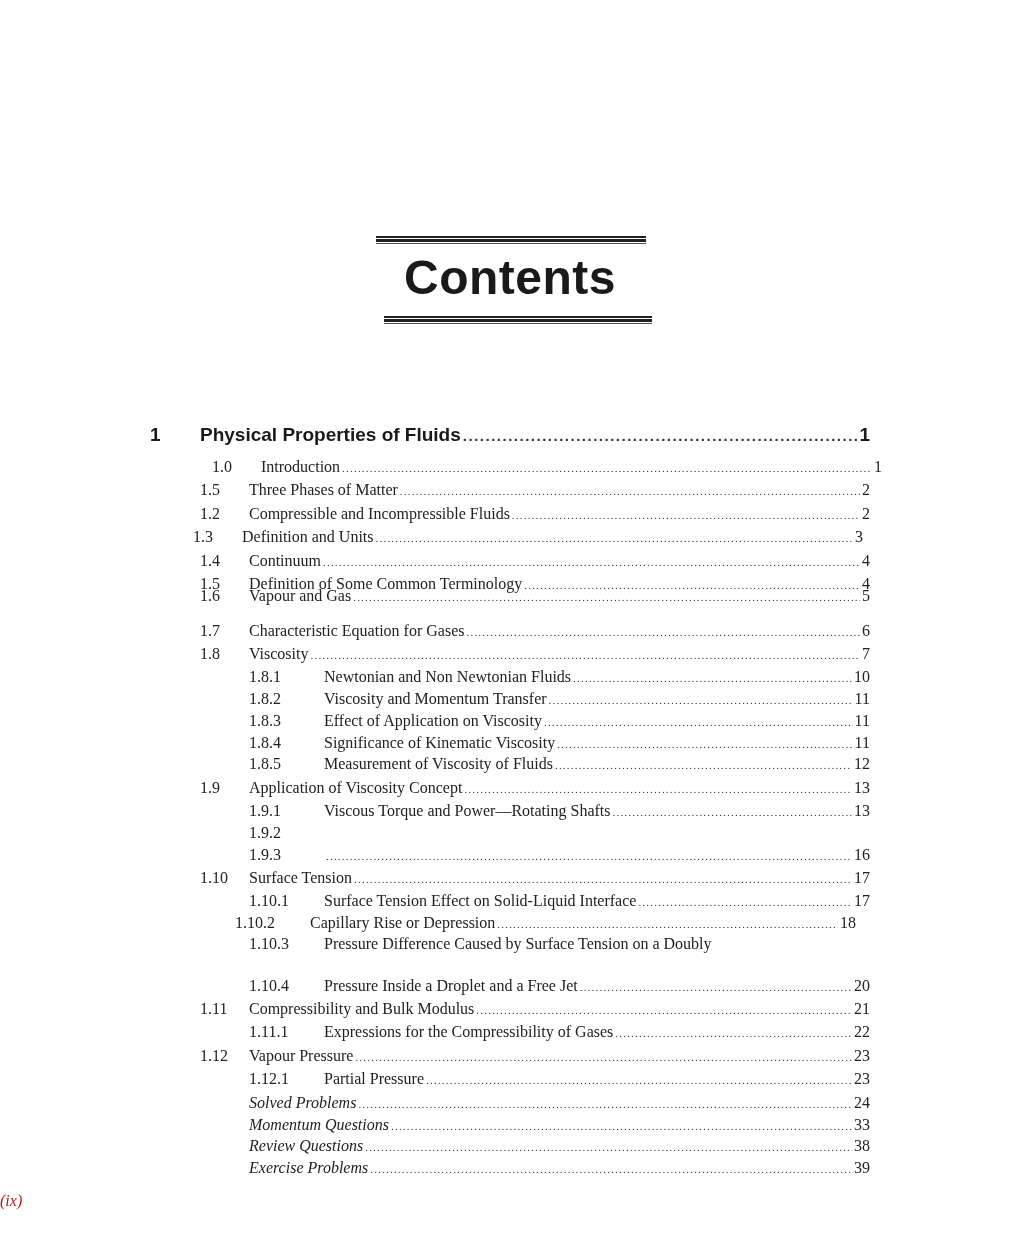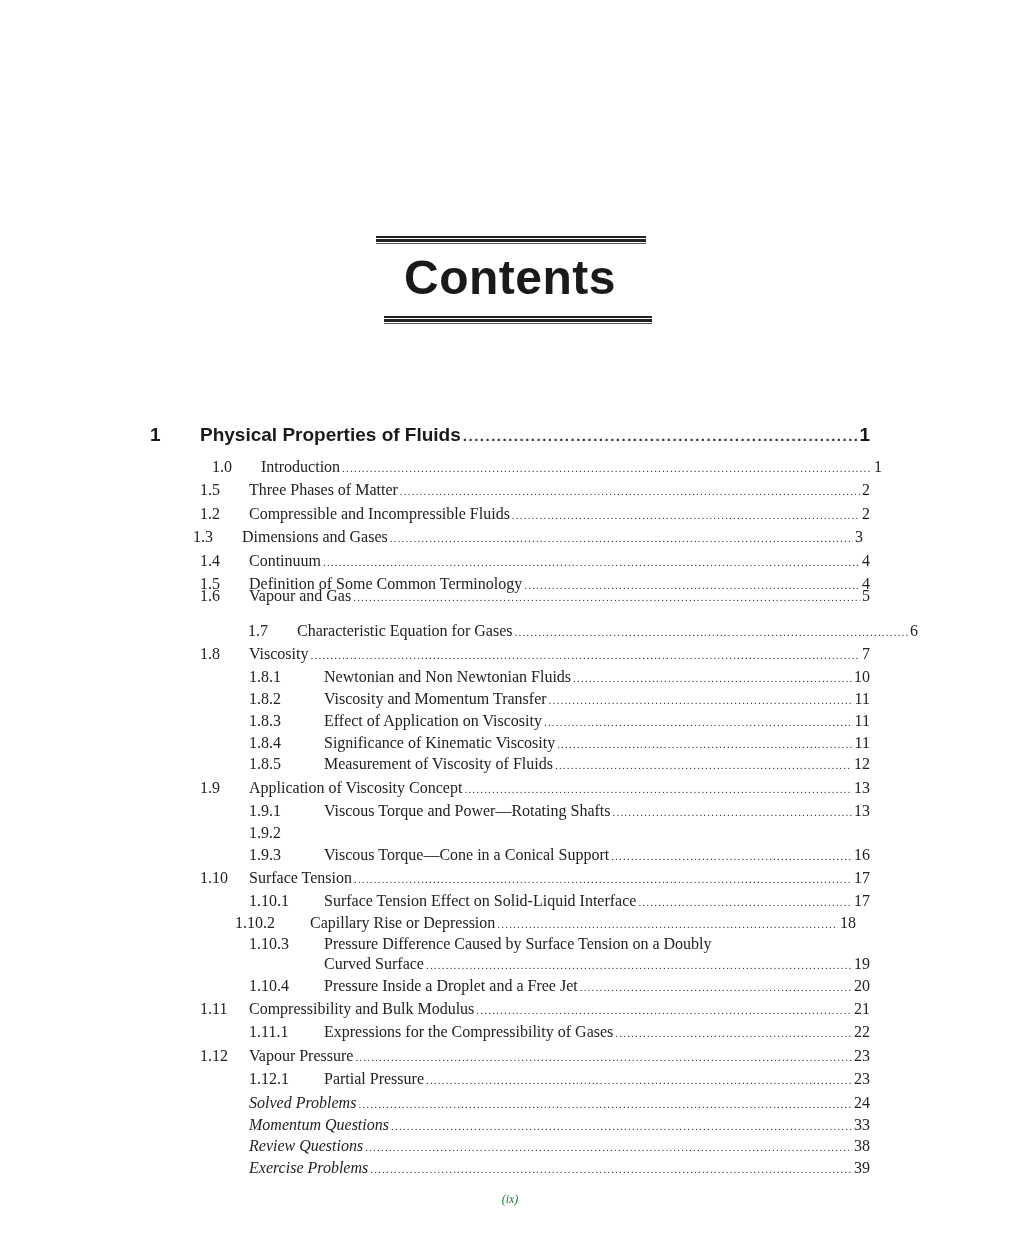--- a/index.html
+++ b/index.html
@@ -21,22 +21,22 @@
   .row { position: absolute; display: flex; align-items: baseline; height: 22px;
     font-family: "Liberation Serif", serif; font-size: 16px; color: #222; }
   .row .num { position: absolute; left: 0; top: 0; }
   .row .body { position: absolute; top: 0; right: 0; display: flex; align-items: baseline; white-space: nowrap; overflow: hidden; }
   .lbl { white-space: nowrap; }
   .dots { flex: 1; overflow: hidden; white-space: nowrap; margin: 0 2px; letter-spacing: 1.2px; font-size: 11px; color: #333; }
   .dots::before { content: "................................................................................................................................................................................................................................................"; }
   .pg { white-space: nowrap; }
   .italic .lbl { font-style: italic; }
   .wrap-line { position: absolute; font-family: "Liberation Serif", serif; font-size: 16px; color: #222; white-space: nowrap; }
-  .footer { position: absolute; top: 1192px; left: 0; width: 1020px; text-align: center;
-    font-family: "Liberation Serif", serif; font-size: 12px; font-style: italic; color: #15803d; }
+  .footer { position: absolute; top: 1192px; left: 0; width: 1020px; 
+    font-family: "Liberation Serif", serif; font-size: 16px; font-style: italic; color: #b91c1c; }
 </style>
 </head>
 <body>
 
 <div class="title-block">
   <div class="rule top">
       <div class="l1"></div>
       <div class="l2"></div>
       <div class="l3"></div>
     </div>
@@ -79,21 +79,21 @@
     <span class="num">1.2</span>
     <div class="body" style="left:49px;">
         <span class="lbl">Compressible and Incompressible Fluids</span>
         <span class="dots"></span>
         <span class="pg">2</span>
       </div>
   </div>
   <div class="row" style="top:104px;left:193px;width:670px;">
     <span class="num">1.3</span>
     <div class="body" style="left:49px;">
-        <span class="lbl">Dimensions and Gases</span>
+        <span class="lbl">Definition and Units</span>
         <span class="dots"></span>
         <span class="pg">3</span>
       </div>
   </div>
   <div class="row" style="top:128px;left:200px;width:670px;">
     <span class="num">1.4</span>
     <div class="body" style="left:49px;">
         <span class="lbl">Continuum</span>
         <span class="dots"></span>
         <span class="pg">4</span>
@@ -108,21 +108,21 @@
       </div>
   </div>
   <div class="row" style="top:163px;left:200px;width:670px;">
     <span class="num">1.6</span>
     <div class="body" style="left:49px;">
         <span class="lbl">Vapour and Gas</span>
         <span class="dots"></span>
         <span class="pg">5</span>
       </div>
   </div>
-  <div class="row" style="top:198px;left:200px;width:670px;margin-left:48px;">
+  <div class="row" style="top:198px;left:200px;width:670px;">
     <span class="num">1.7</span>
     <div class="body" style="left:49px;">
         <span class="lbl">Characteristic Equation for Gases</span>
         <span class="dots"></span>
         <span class="pg">6</span>
       </div>
   </div>
   <div class="row" style="top:221px;left:200px;width:670px;">
     <span class="num">1.8</span>
     <div class="body" style="left:49px;">
@@ -188,21 +188,20 @@
         <span class="dots"></span>
         <span class="pg">13</span>
       </div>
   </div>
   <div class="row" style="top:400px;left:249px;width:621px;">
     <span class="num">1.9.2</span>
   </div>
   <div class="row" style="top:422px;left:249px;width:621px;">
     <span class="num">1.9.3</span>
     <div class="body" style="left:75px;">
-        <span class="lbl">Viscous Torque—Cone in a Conical Support</span>
         <span class="dots"></span>
         <span class="pg">16</span>
       </div>
   </div>
 
   <div class="row" style="top:445px;left:200px;width:670px;">
     <span class="num">1.10</span>
     <div class="body" style="left:49px;">
         <span class="lbl">Surface Tension</span>
         <span class="dots"></span>
@@ -222,25 +221,20 @@
     <div class="body" style="left:75px;">
         <span class="lbl">Capillary Rise or Depression</span>
         <span class="dots"></span>
         <span class="pg">18</span>
       </div>
   </div>
 
   <div class="row" style="top:511px;left:249px;width:621px;height:44px;">
     <span class="num">1.10.3</span>
     <span class="wrap-line" style="left:75px;top:0;">Pressure Difference Caused by Surface Tension on a Doubly</span>
-    <div class="body" style="left:75px;top:20px;">
-        <span class="lbl">Curved Surface</span>
-        <span class="dots"></span>
-        <span class="pg">19</span>
-      </div>
   </div>
   <div class="row" style="top:553px;left:249px;width:621px;">
     <span class="num">1.10.4</span>
     <div class="body" style="left:75px;">
         <span class="lbl">Pressure Inside a Droplet and a Free Jet</span>
         <span class="dots"></span>
         <span class="pg">20</span>
       </div>
   </div>
 

